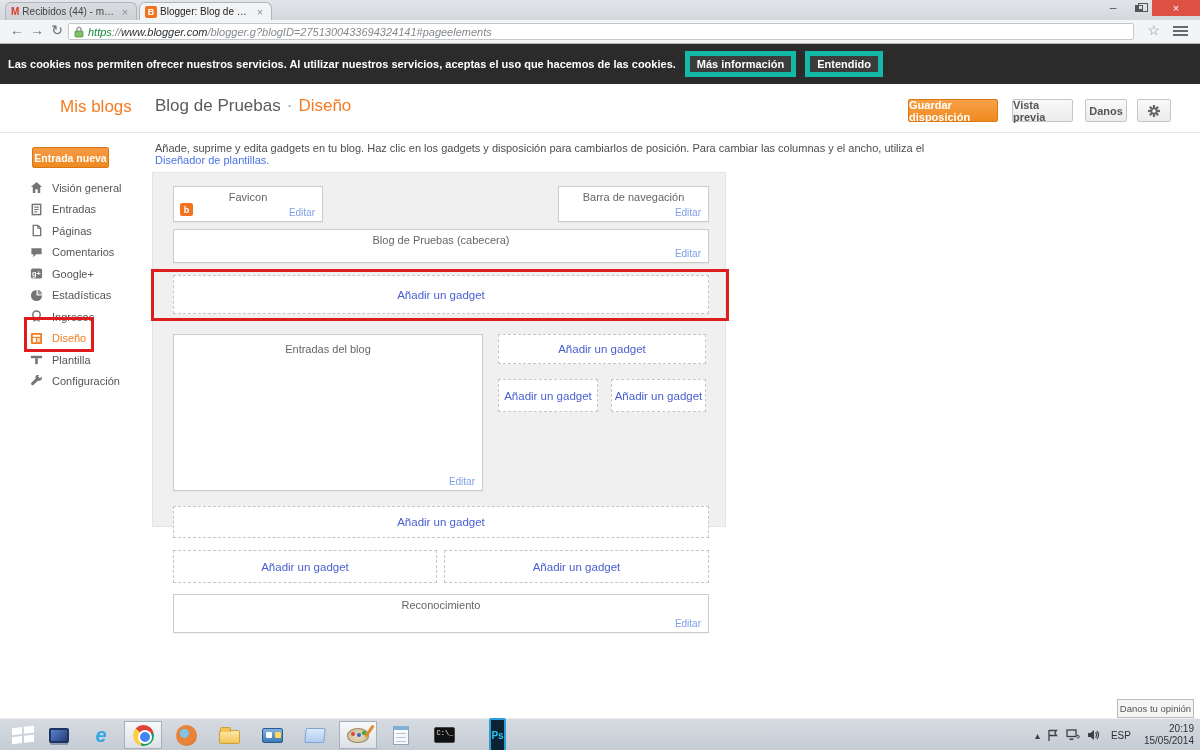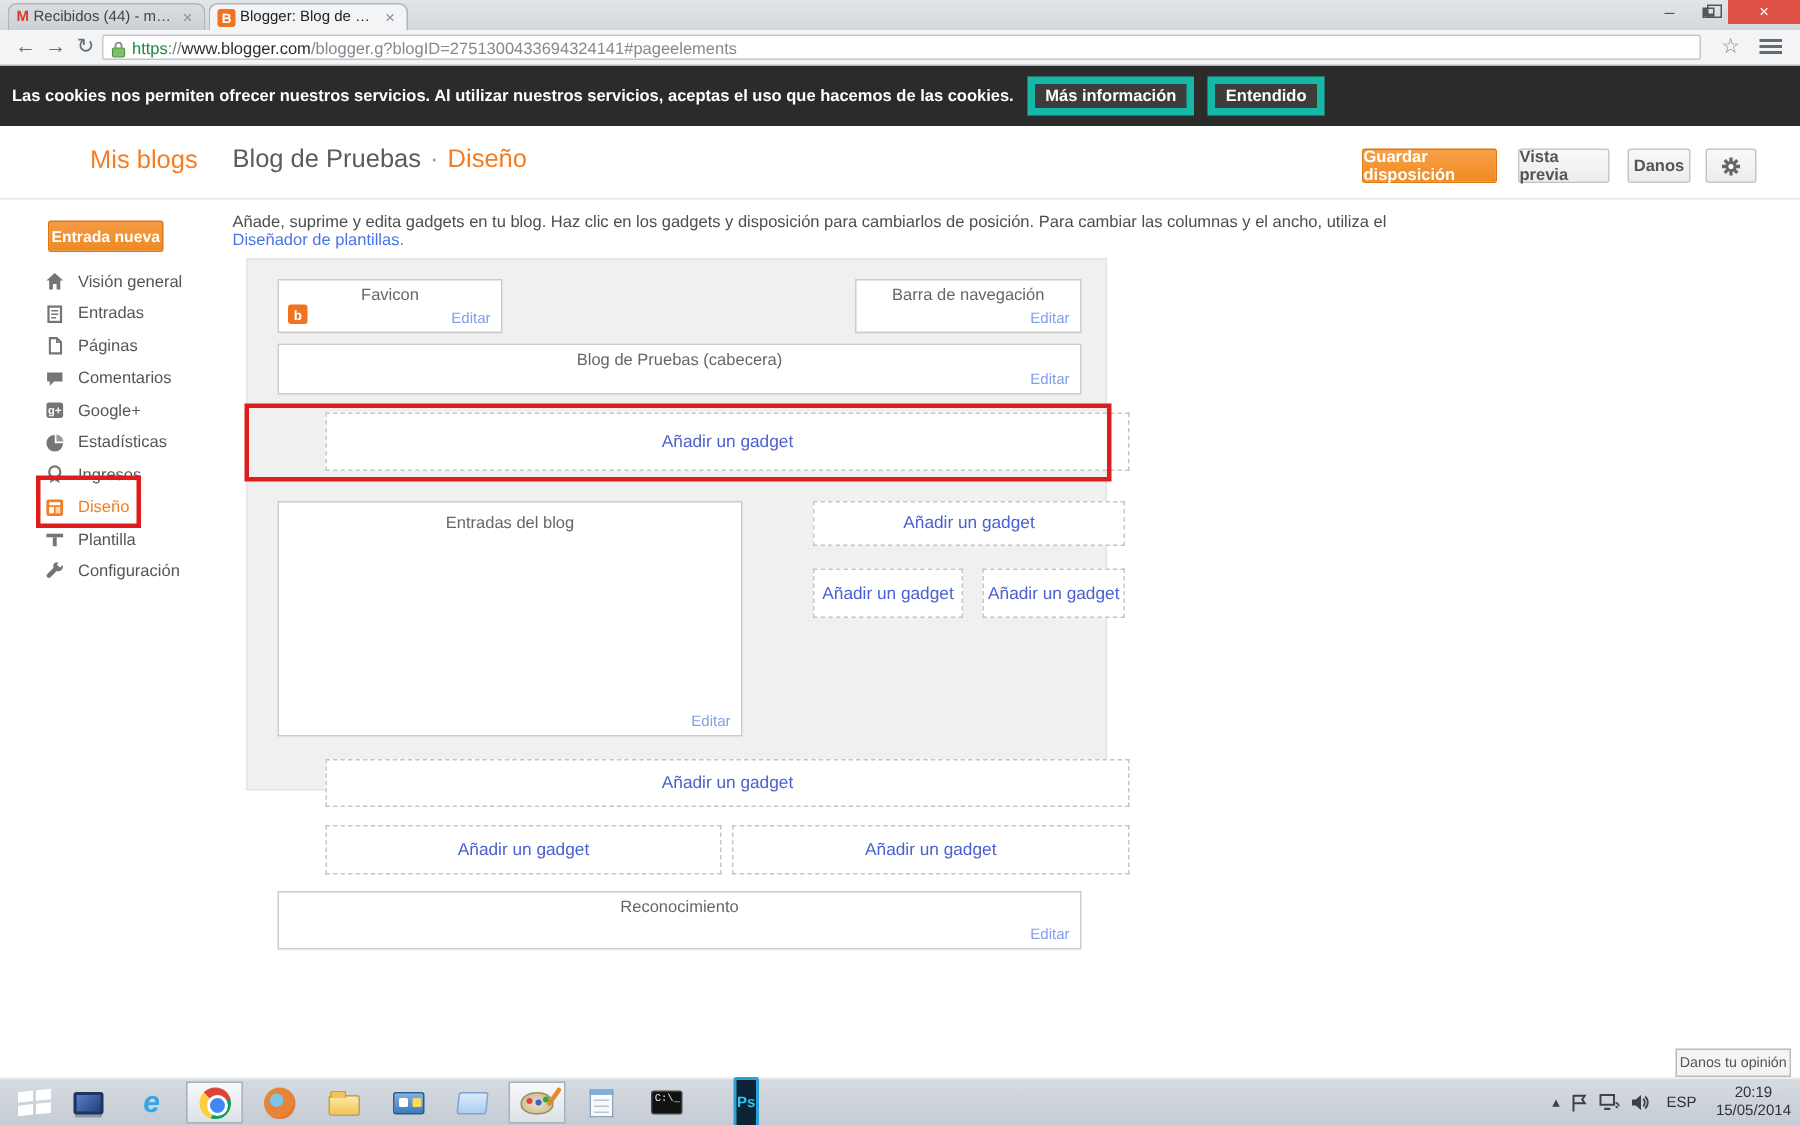--- a/index.html
+++ b/index.html
@@ -25,22 +25,22 @@
   .win-restore { width:26px; display:flex; justify-content:center; }
   .win-restore i { display:block; width:8px; height:7px; border:1px solid #555; box-shadow:2px -2px 0 -0px #555 inset; background:transparent; position:relative; }
   .win-restore i::before { content:""; position:absolute; left:2px; top:-3px; width:8px; height:7px; border:1px solid #555; }
   .win-close { width:48px; height:16px; background:#dd5144; color:#fff; font-size:11px;
     display:flex; align-items:center; justify-content:center; }
 
   .toolbar { position:absolute; left:0; top:20px; width:1200px; height:24px;
     background:#f3f4f6; border-bottom:1px solid #b6b9bc; }
   .nav-btn { position:absolute; top:2px; font-size:14px; color:#696e73; width:18px; text-align:center; }
   .omnibox { position:absolute; left:68px; right:66px; top:3px; height:17px; background:#fff;
-    border:1px solid #c5c8cb; border-radius:2px; display:flex; align-items:flex-end;
-    font-size:11px; padding:0 5px; white-space:nowrap; overflow:hidden; }
+    border:1px solid #c5c8cb; border-radius:2px; display:flex; align-items:center;
+    font-size:11px; padding:0 5px; white-space:nowrap; overflow:hidden;font-style:italic; }
   .scheme { color:#1a8a3c; }
   .urlsep { color:#7b8085; }
   .urlhost { color:#2b2f33; }
   .urlpath { color:#84898e; overflow:hidden; text-overflow:ellipsis; }
   .star { position:absolute; right:40px; top:2px; font-size:14px; color:#85898d; }
   .menu-icon { position:absolute; right:12px; top:6px; width:15px; }
   .menu-icon i { display:block; height:2px; background:#676b6f; margin-bottom:2px; }
 
   
   .cookiebar { position:absolute; left:0; top:44px; width:1200px; height:40px; background:#2b2b2b;
@@ -73,27 +73,27 @@
   .side-item { height:21.5px; display:flex; align-items:center; font-size:11px; color:#555; cursor:default; }
   .side-item svg { width:13px; height:13px; margin-right:9px; flex:none; }
   .side-item.active { color:#f57c21; }
   .red-box-sidebar { position:absolute; left:24px; top:317px; width:70px; height:35px;
     border:3px solid #e01b1b; pointer-events:none; z-index:5; }
 
   
   .desc { position:absolute; left:155px; top:142px; width:770px; font-size:11px; color:#4d4d4d; }
   .desc a { color:#4a73e8; text-decoration:none; }
 
-  .layout-region { position:absolute; left:164px; top:172px; width:574px; height:355px;
+  .layout-region { position:absolute; left:152px; top:172px; width:574px; height:355px;
     background:#f0f0f0; border:1px solid #e4e4e4; }
   .gbox { position:absolute; background:#fff; border:1px solid #ccc; box-shadow:0 1px 1px rgba(0,0,0,0.04); }
   .gbox-title { position:absolute; top:4px; left:0; right:0; text-align:center; font-size:11px; color:#666; }
   .edit-link { position:absolute; right:7px; bottom:3px; font-size:10px; color:#7f9fe8; cursor:pointer; }
   .dashed-box { position:absolute; background:#fff; border:1px dashed #c6c6c6; display:flex;
-    align-items:center; justify-content:center;margin-left:32px; }
+    align-items:center; justify-content:center; }
   .dashed-box span { font-size:11.5px; color:#4a60d0; cursor:pointer; }
   .favicon-b { position:absolute; left:6px; bottom:5px; width:13px; height:13px; background:#f1731f;
     border-radius:2px; color:#fff; font-size:9px; font-weight:bold; display:flex; align-items:center; justify-content:center; }
   .red-box-gadget { position:absolute; left:-2px; top:96px; width:578px; height:52px;
     border:3px solid #de1d1d; pointer-events:none; z-index:5; }
 
   .feedback { position:absolute; left:1117px; top:699px; width:77px; height:19px; background:#f4f4f4;
     border:1px solid #bbb; font-size:9.5px; color:#555; display:flex; align-items:center;
     justify-content:center; box-shadow:0 0 4px rgba(255,255,255,0.9); }
 
@@ -135,21 +135,21 @@
   .ic-notepad::before { content:""; position:absolute; left:2px; top:3px; width:10px; height:1.5px;
     background:#b9c6d2; box-shadow:0 4px 0 #b9c6d2, 0 8px 0 #b9c6d2; }
   .ic-cmd { width:21px; height:16px; background:#111; border:1px solid #444; border-radius:2px;
     color:#eee; font-family:"Liberation Mono", monospace; font-size:7px; padding:1px 2px; }
   .ic-ps { width:20px; height:34px; background:#0c2334; border:2px solid #2d9fd8; border-radius:2px;
     color:#31c5f0; font-size:10px; font-weight:bold; display:flex; align-items:center; justify-content:center;margin-left:21px; }
   .tray { position:absolute; right:6px; top:0; height:32px; display:flex; align-items:center; gap:7px; }
   .tray-glyph { color:#3d4043; font-size:10px; }
   .tray svg { display:block; }
   .tray-lang { font-size:10px; color:#2e3237; margin-left:4px; }
-  .clock { text-align:center; font-size:10px; color:#2e3237; line-height:1.25; margin-left:6px; }
+  .clock { text-align:right; font-size:10px; color:#2e3237; line-height:1.25; margin-left:6px; }
 </style>
 </head>
 <body>
 
 <div id="app">
 
   <div class="titlebar">
     <div class="tab tab-inactive">
       <span class="fav-gmail">M</span>
       <span class="tab-title">Recibidos (44) - miguelcol</span>

